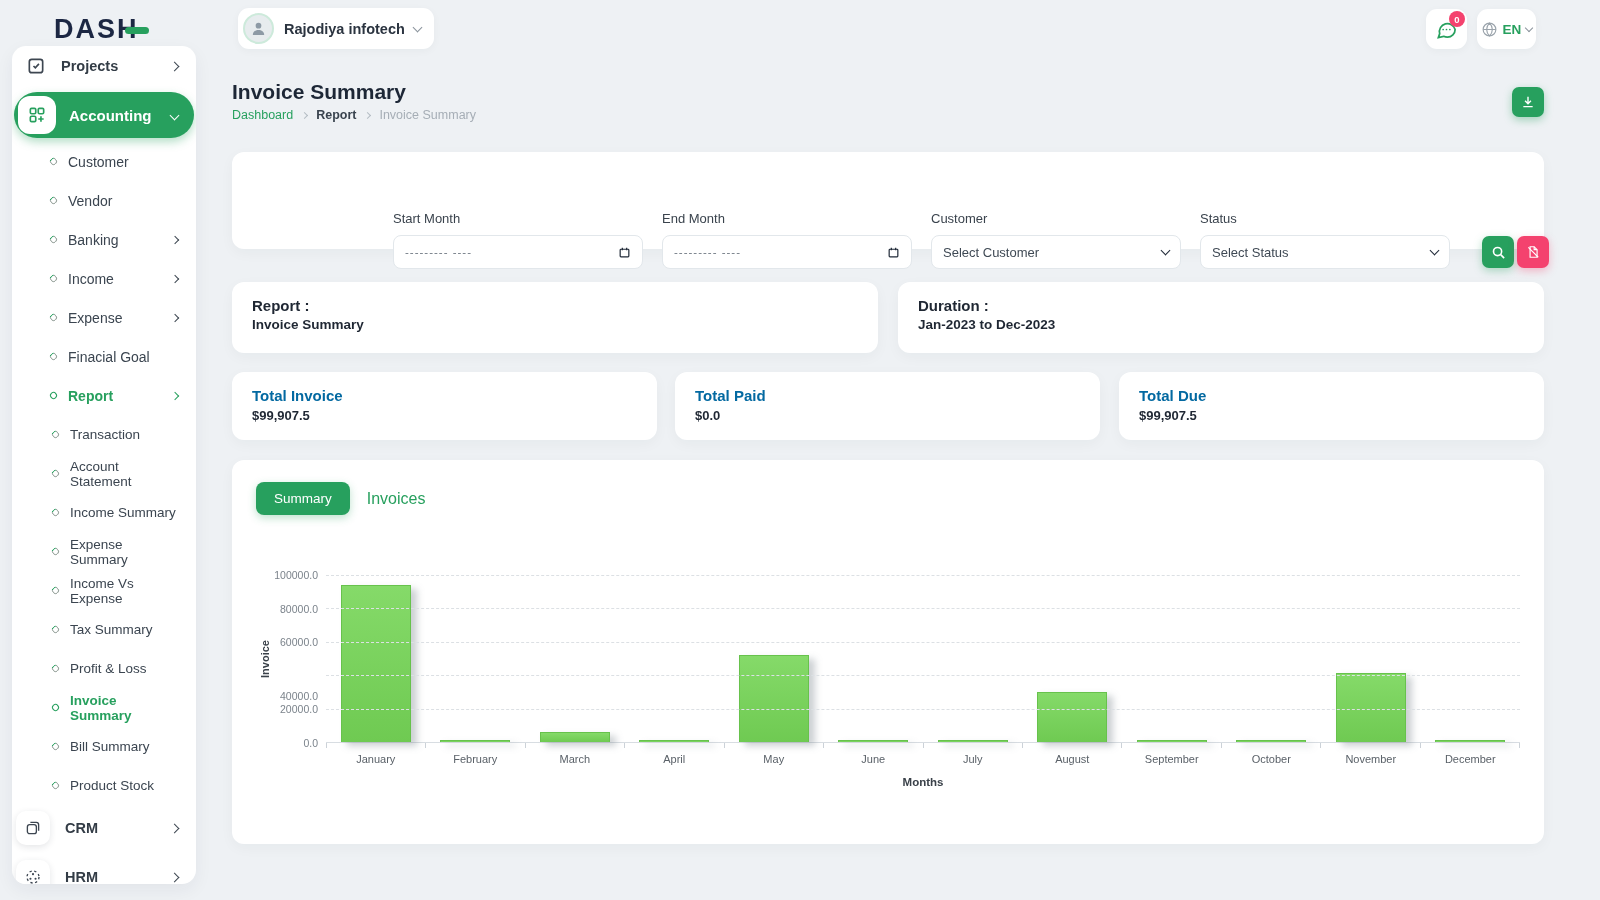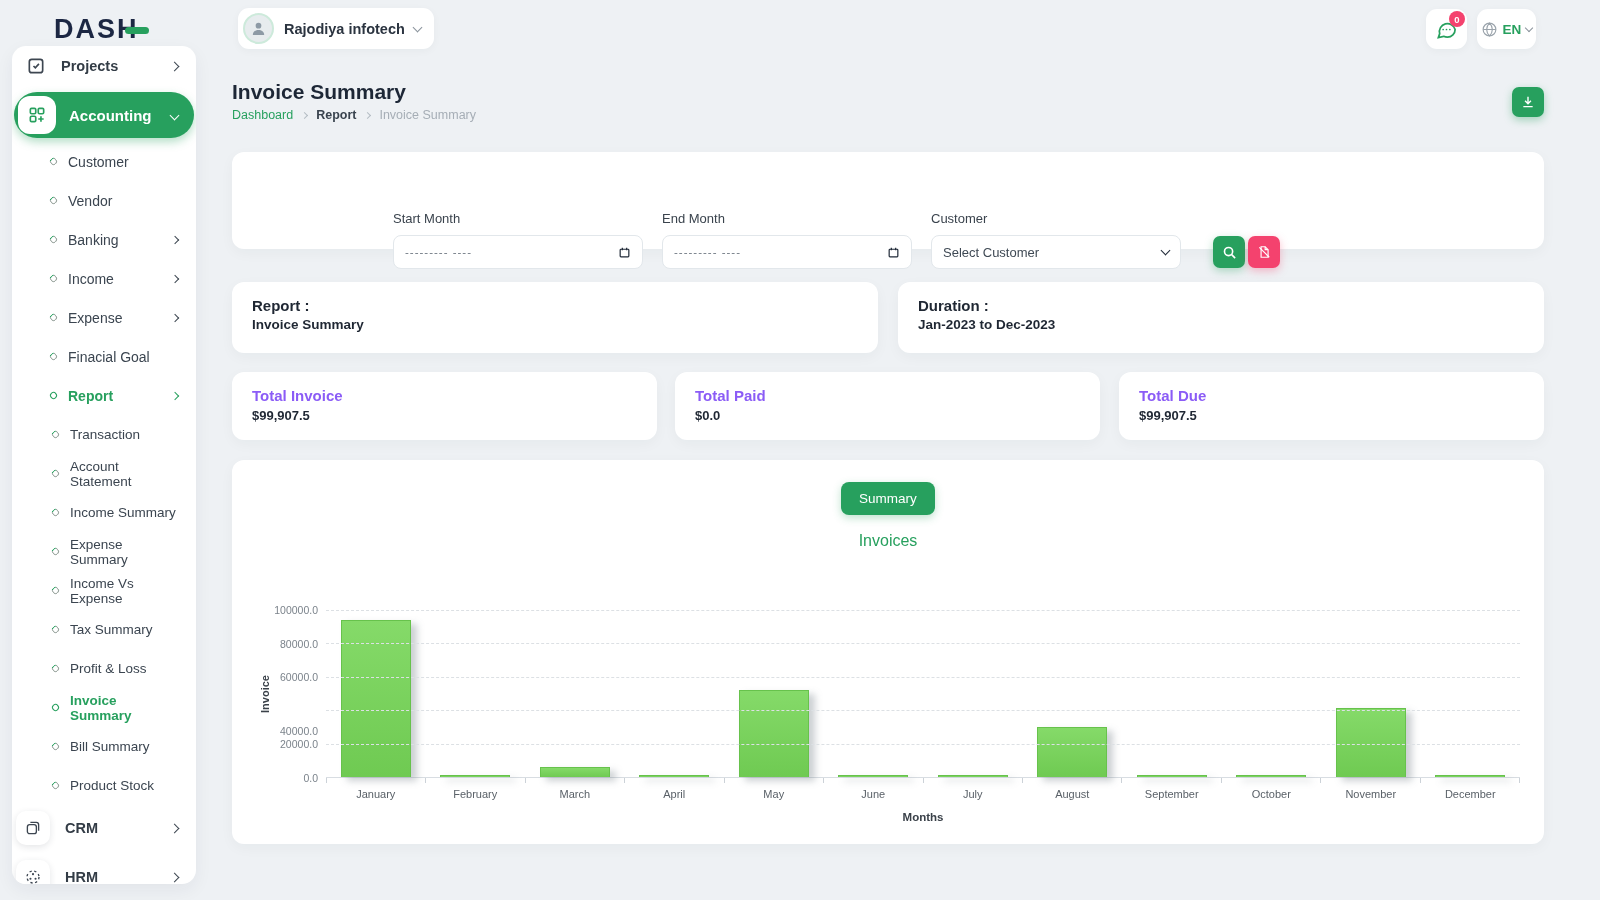--- a/index.html
+++ b/index.html
@@ -69,25 +69,25 @@
   .sq-btn{width:32px;height:32px;border:none;border-radius:7px;display:flex;align-items:center;justify-content:center;cursor:pointer;}
   .sq-btn.green{background:#27a05e;box-shadow:0 3px 8px rgba(39,160,94,.35);}
   .sq-btn.pink{background:#f4426e;box-shadow:0 3px 8px rgba(244,66,110,.35);}
 
   .info-card{top:282px;height:71px;width:646px;padding:15px 20px;}
   .info-card.left{left:0;} .info-card.right{left:666px;}
   .info-label{font-size:15px;font-weight:700;color:#1f2733;}
   .info-value{font-size:13.5px;font-weight:600;color:#1f2733;margin-top:3px;}
 
   .stat-card{top:372px;height:68px;width:425px;padding:15px 20px;}
-  .stat-label{font-size:15px;font-weight:700;color:#8b5cf6;}
+  .stat-label{font-size:15px;font-weight:700;color:#0369a1;}
   .stat-value{font-size:13px;font-weight:600;color:#1f2733;margin-top:4px;}
 
   .chart-card{top:460px;left:0;width:1312px;height:384px;padding:22px 24px;}
-  .tabs{display:flex;align-items:center;gap:17px;flex-direction:column;}
+  .tabs{display:flex;align-items:center;gap:17px;}
   .tab-active{background:#27a05e;color:#fff;font-size:13.5px;border:none;border-radius:8px;padding:9px 18px;cursor:pointer;box-shadow:0 3px 8px rgba(39,160,94,.3);}
   .tab-link{background:none;border:none;color:#27a05e;font-size:16px;cursor:pointer;}
 
   .chart-wrap{display:flex;margin-top:60px;}
   .ylab{width:18px;height:168px;display:flex;align-items:center;justify-content:center;}
   .ylab span{transform:rotate(-90deg);white-space:nowrap;font-size:11px;font-weight:700;color:#3a4149;}
   .yticks{width:52px;height:168px;position:relative;}
   .ytick{position:absolute;right:8px;transform:translateY(-50%);font-size:10.5px;color:#7b838b;}
   .plot{flex:1;height:168px;position:relative;border-bottom:1px solid #d8dde2;}
   .gridline{position:absolute;left:0;right:0;border-top:1px dashed #dcе0e4;border-top:1px dashed #dce0e4;}
@@ -311,20 +311,27 @@
           </span>
         </div>
       </div>
       <div class="field">
         <div class="flabel">Customer</div>
         <div class="fbox">
           <span class="val">Select Customer</span>
           <span class="right-ic chev d" style="margin-top:-3px;"></span>
         </div>
       </div>
+      <div class="field">
+        <div class="flabel">Status</div>
+        <div class="fbox">
+          <span class="val">Select Status</span>
+          <span class="right-ic chev d" style="margin-top:-3px;"></span>
+        </div>
+      </div>
       <div class="fbtns">
         <button class="sq-btn green">
           <svg width="15" height="15" viewBox="0 0 24 24" fill="none" stroke="#fff" stroke-width="2.6">
               <circle cx="10.5" cy="10.5" r="6.5"></circle>
               <path d="M15.5 15.5L21 21"></path>
             </svg>
         </button>
         <button class="sq-btn pink">
           <svg width="14" height="14" viewBox="0 0 24 24" fill="none" stroke="#fff" stroke-width="2">
               <path d="M7 3h7l5 5v13H7z"></path>

